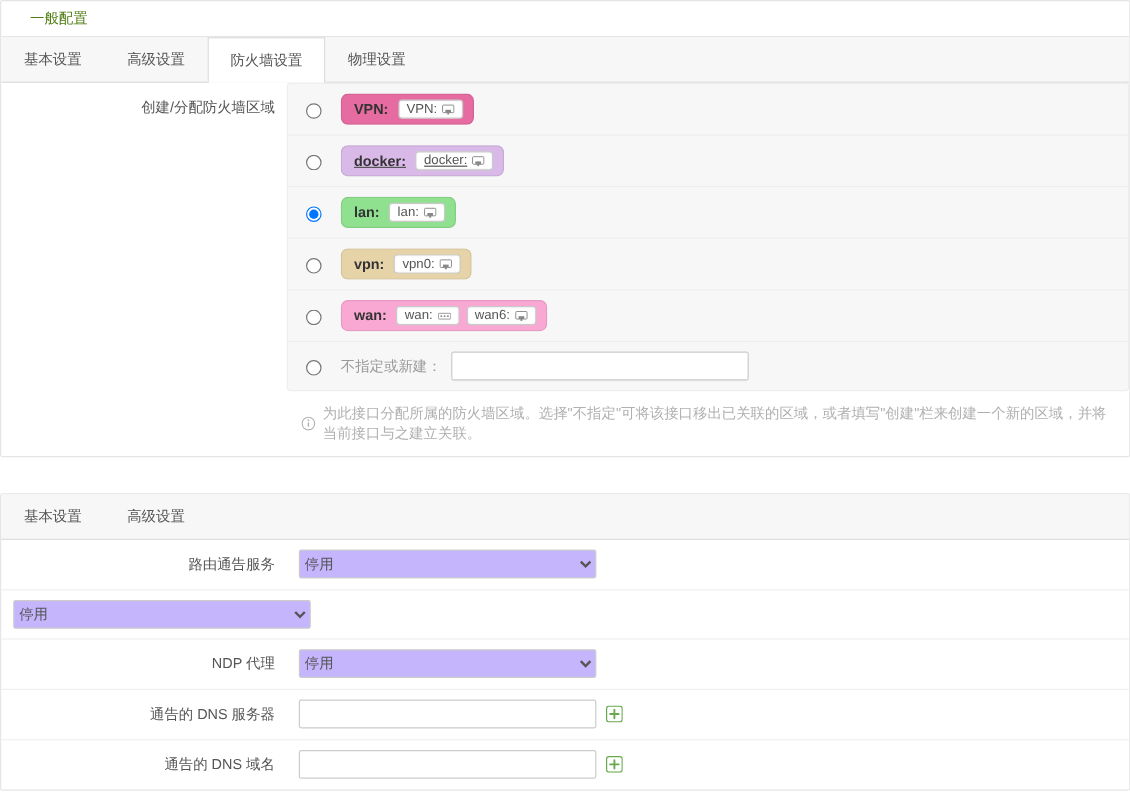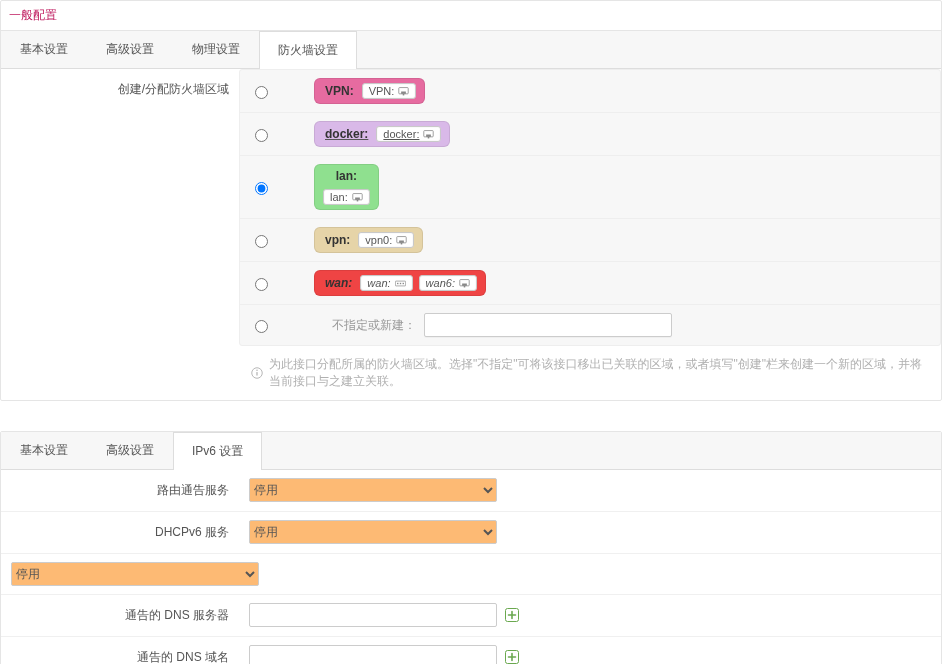--- a/index.html
+++ b/index.html
@@ -9,58 +9,58 @@
     --bg:#fafafa;
     --panel:#f7f7f7;
     --tab-border:#ddd;
     --link:#337ab7;
     --hint:#b0b0b0;
   }
   *{box-sizing:border-box;}
   html,body{margin:0;padding:0;font-family:"Microsoft YaHei","Helvetica Neue",Arial,sans-serif;font-size:12px;color:var(--text);background:#fff;}
   .page{width:942px;margin:0 auto;}
   .section{border:1px solid var(--border);border-radius:2px;margin-bottom:30px;background:#fff;}
-  .section-title{padding:6px 8px;font-size:12px;color:#be185d;border-bottom:1px solid var(--border);}
+  .section-title{padding:6px 24px;font-size:12px;color:#4d7c0f;border-bottom:1px solid var(--border);}
   .tabs{display:flex;border-bottom:1px solid var(--tab-border);background:var(--panel);text-align:center;}
   .tab{padding:10px 18px;font-size:12px;color:#555;cursor:pointer;background:transparent;border-right:1px solid transparent;border-left:1px solid transparent;}
   .tab.active{background:#fff;border-left:1px solid var(--tab-border);border-right:1px solid var(--tab-border);border-top:1px solid var(--tab-border);margin-bottom:-1px;}
   .tabbody{padding:0;}
   .formrow{display:flex;align-items:flex-start;border-bottom:1px solid #f0f0f0;justify-content:flex-end;}
   .formrow:last-child{border-bottom:none;}
   .formlabel{width:238px;min-width:238px;text-align:right;padding:12px 10px 12px 4px;color:#555;font-size:12px;}
   .formfield{flex:1;padding:8px 10px;display:flex;align-items:center;gap:8px;}
-  .formfield select{width:248px;height:24px;border:1px solid #ccc;border-radius:2px;font-size:12px;color:#555;background:#fdba74;}
+  .formfield select{width:248px;height:24px;border:1px solid #ccc;border-radius:2px;font-size:12px;color:#555;background:#c4b5fd;}
   .formfield input[type=text]{width:248px;height:24px;border:1px solid #ccc;border-radius:2px;font-size:12px;color:#333;padding:0 6px;background:#fff;}
   .zone-panel{background:#f7f7f7;border:1px solid #eee;border-radius:3px;}
-  .zone-row{display:flex;align-items:center;padding:8px 10px;border-bottom:1px solid #eee;gap:30px;}
+  .zone-row{display:flex;align-items:center;padding:8px 10px;border-bottom:1px solid #eee;}
   .zone-row:last-child{border-bottom:none;}
   .zone-radio{margin-right:16px;}
   .zone-badge{display:inline-flex;align-items:center;border-radius:6px;padding:4px 8px 4px 8px;border:1px solid rgba(0,0,0,0.08);gap:6px;font-size:12px;}
   .zone-name{font-weight:600;color:#333;padding:0 2px;}
   .zone-iface{display:inline-flex;align-items:center;gap:4px;background:#fff;border:1px solid #c9c9c9;border-radius:3px;padding:1px 6px;font-size:11px;color:#555;box-shadow:0 0 0 1px rgba(0,0,0,0.02) inset;}
   .zone-iface svg{width:11px;height:11px;}
-  .zone-create{display:flex;align-items:center;gap:8px;margin-left:18px;}
+  .zone-create{display:flex;align-items:center;gap:8px;}
   .zone-create-label{color:#999;font-size:12px;}
   .zone-create input{width:248px;height:26px;border:1px solid #ccc;border-radius:3px;padding:0 6px;box-shadow:0 1px 0 rgba(0,0,0,0.03);}
   .zone-hint{display:flex;align-items:center;gap:6px;padding:10px 12px;color:var(--hint);font-size:12px;}
   .zone-hint svg{width:12px;height:12px;flex:none;}
   .add-icon{width:14px;height:14px;flex:none;}
 </style>
 </head>
 <body>
 <div class="page">
 
 <div class="section">
   <div class="section-title">一般配置</div>
 
   <div class="tabs" id="general-tabs">
         <div class="tab">基本设置</div>
         <div class="tab">高级设置</div>
+        <div class="tab active">防火墙设置</div>
         <div class="tab">物理设置</div>
-        <div class="tab active">防火墙设置</div>
       </div>
 
   <div class="tabbody">
     <div class="formrow" style="border-bottom:none;">
       <div class="formlabel">创建/分配防火墙区域</div>
       <div class="formfield" style="padding:0;">
         <div style="flex:1;">
           <div class="zone-panel" id="zone-panel">
                 <div class="zone-row">
                   <input type="radio" name="fwzone" class="zone-radio" style="">
@@ -89,21 +89,21 @@
                           <rect x="1" y="1" width="12" height="8" rx="1" fill="#fff" stroke="#888"></rect>
                           <rect x="4" y="6" width="6" height="3" fill="#888"></rect>
                           <rect x="6" y="9" width="2" height="2" fill="#888"></rect>
                         </svg>
                       </span>
                     </span>
                   </span>
                 </div>
                 <div class="zone-row">
                   <input type="radio" name="fwzone" class="zone-radio" checked="" style="">
-                  <span class="zone-badge" style="background: rgb(143, 224, 143); flex-direction: column;">
+                  <span class="zone-badge" style="background: rgb(143, 224, 143);">
                     <span class="zone-name">lan:</span>
                     <span class="zone-iface">
                       <span>lan:</span>
                       <span style="display: inline-flex;">
                         <svg viewBox="0 0 14 12">
                           <rect x="1" y="1" width="12" height="8" rx="1" fill="#fff" stroke="#888"></rect>
                           <rect x="4" y="6" width="6" height="3" fill="#888"></rect>
                           <rect x="6" y="9" width="2" height="2" fill="#888"></rect>
                         </svg>
                       </span>
@@ -121,21 +121,21 @@
                           <rect x="1" y="1" width="12" height="8" rx="1" fill="#fff" stroke="#888"></rect>
                           <rect x="4" y="6" width="6" height="3" fill="#888"></rect>
                           <rect x="6" y="9" width="2" height="2" fill="#888"></rect>
                         </svg>
                       </span>
                     </span>
                   </span>
                 </div>
                 <div class="zone-row">
                   <input type="radio" name="fwzone" class="zone-radio" style="">
-                  <span class="zone-badge" style="background: #ef4444; font-style: italic;">
+                  <span class="zone-badge" style="background: #f9a8d4;">
                     <span class="zone-name">wan:</span>
                     <span class="zone-iface">
                       <span>wan:</span>
                       <span style="display: inline-flex;">
                         <svg viewBox="0 0 16 12">
                           <rect x="0.5" y="2.5" width="15" height="7" rx="1" fill="#fff" stroke="#888"></rect>
                           <rect x="3" y="5" width="2" height="2" fill="#888"></rect>
                           <rect x="7" y="5" width="2" height="2" fill="#888"></rect>
                           <rect x="11" y="5" width="2" height="2" fill="#888"></rect>
                         </svg>
@@ -173,37 +173,36 @@
       </div>
     </div>
   </div>
 </div>
 
 <div class="section">
 
   <div class="tabs" id="dhcp-tabs">
         <div class="tab">基本设置</div>
         <div class="tab">高级设置</div>
-        <div class="tab active">IPv6 设置</div>
       </div>
 
   <div class="tabbody" id="ipv6-body">
         <div class="formrow">
           <div class="formlabel">路由通告服务</div>
           <div class="formfield">
             <select><option>停用</option></select>
           </div>
         </div>
         <div class="formrow">
-          <div class="formlabel">DHCPv6 服务</div>
           <div class="formfield">
             <select><option>停用</option></select>
           </div>
         </div>
         <div class="formrow">
+          <div class="formlabel">NDP 代理</div>
           <div class="formfield">
             <select><option>停用</option></select>
           </div>
         </div>
         <div class="formrow">
           <div class="formlabel">通告的 DNS 服务器</div>
           <div class="formfield">
             <input type="text" style="">
             <span style="display: inline-flex;">
               <svg class="add-icon" viewBox="0 0 14 14">

